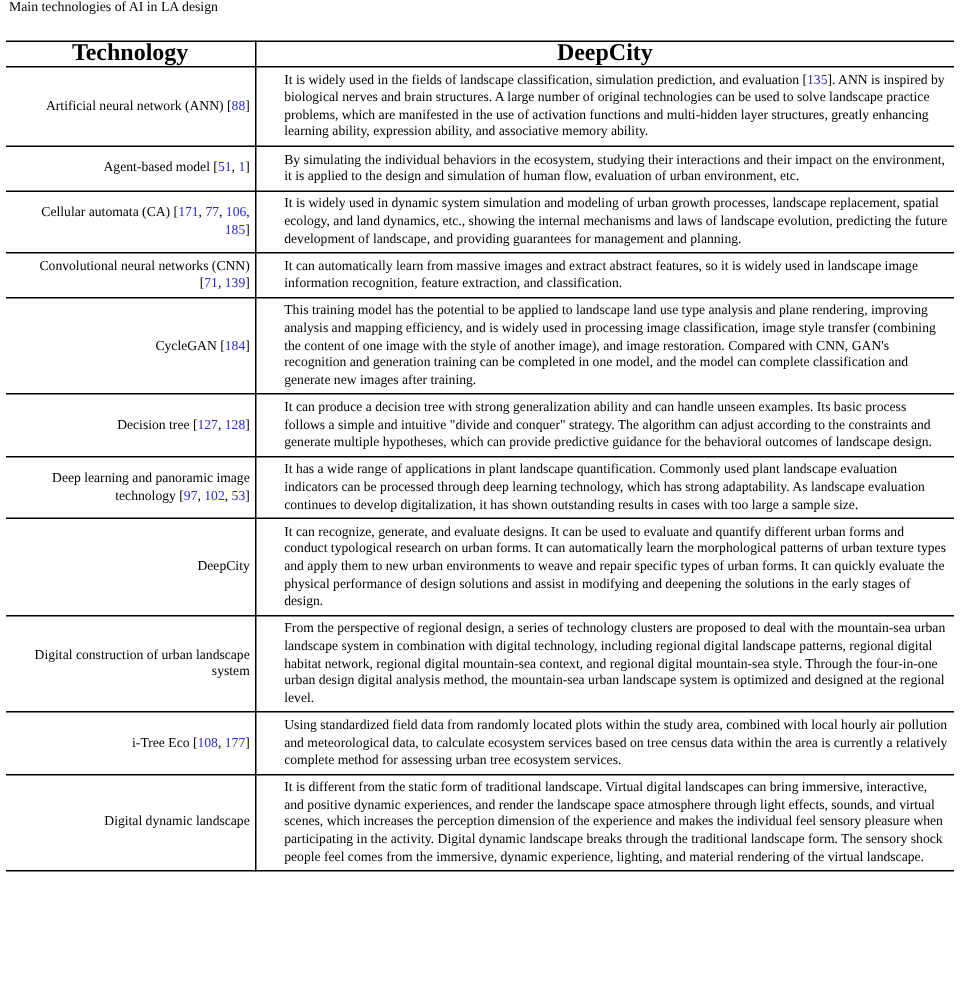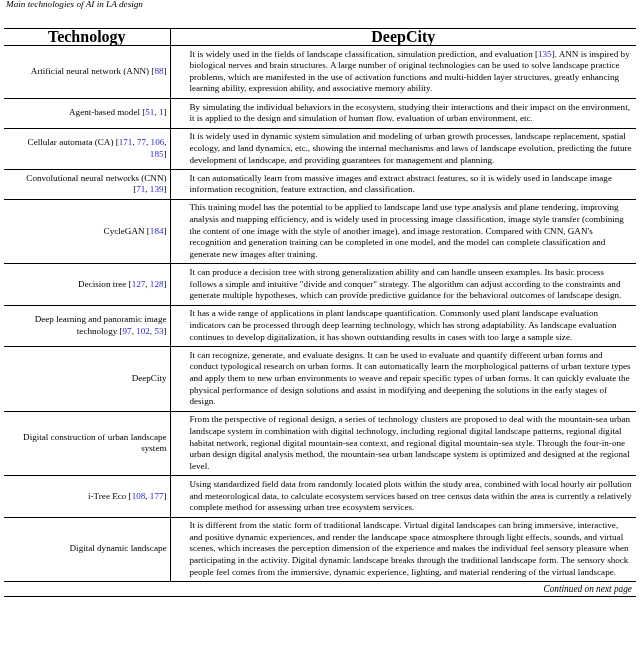--- a/index.html
+++ b/index.html
@@ -17,28 +17,27 @@
   .page {
     width: 640px;
     height: 663px;
     position: relative;
     box-sizing: border-box;
     padding: 0 4px;
   }
   .caption {
     font-size: 9.2px;
     line-height: 10px;
-    height: 28px;
+    height: 15px;
     overflow: hidden;
-    margin: 0 0 0 2px;
+    margin: 0 0 12px 2px;
     white-space: nowrap;
     
     position: relative;
     top: -1px;
-    font-style: italic;
   }
   table.maintable {
     border-collapse: collapse;
     width: 632px;
     table-layout: fixed;
     font-size: 9.1px;
     line-height: 11.6px;
   }
   table.maintable col.c-tech { width: 166px; }
   table.maintable col.c-content { width: 466px; }
@@ -147,17 +146,14 @@
           <td class="tech">i-Tree Eco [<span class="cit" style="color: rgb(43, 43, 200);">108</span>, <span class="cit" style="color: rgb(43, 43, 200);">177</span>]</td>
           <td class="content">Using standardized field data from randomly located plots within the study area, combined with local hourly air pollution and meteorological data, to calculate ecosystem services based on tree census data within the area is currently a relatively complete method for assessing urban tree ecosystem services.</td>
         </tr>
         <tr>
           <td class="tech">Digital dynamic landscape</td>
           <td class="content">It is different from the static form of traditional landscape. Virtual digital landscapes can bring immersive, interactive, and positive dynamic experiences, and render the landscape space atmosphere through light effects, sounds, and virtual scenes, which increases the perception dimension of the experience and makes the individual feel sensory pleasure when participating in the activity. Digital dynamic landscape breaks through the traditional landscape form. The sensory shock people feel comes from the immersive, dynamic experience, lighting, and material rendering of the virtual landscape.</td>
         </tr>
       </tbody>
   </table>
 
-  <div class="continued-wrap">
-    <div class="continued">Continued on next page</div>
-  </div>
 
 </div>
 
 </body></html>

